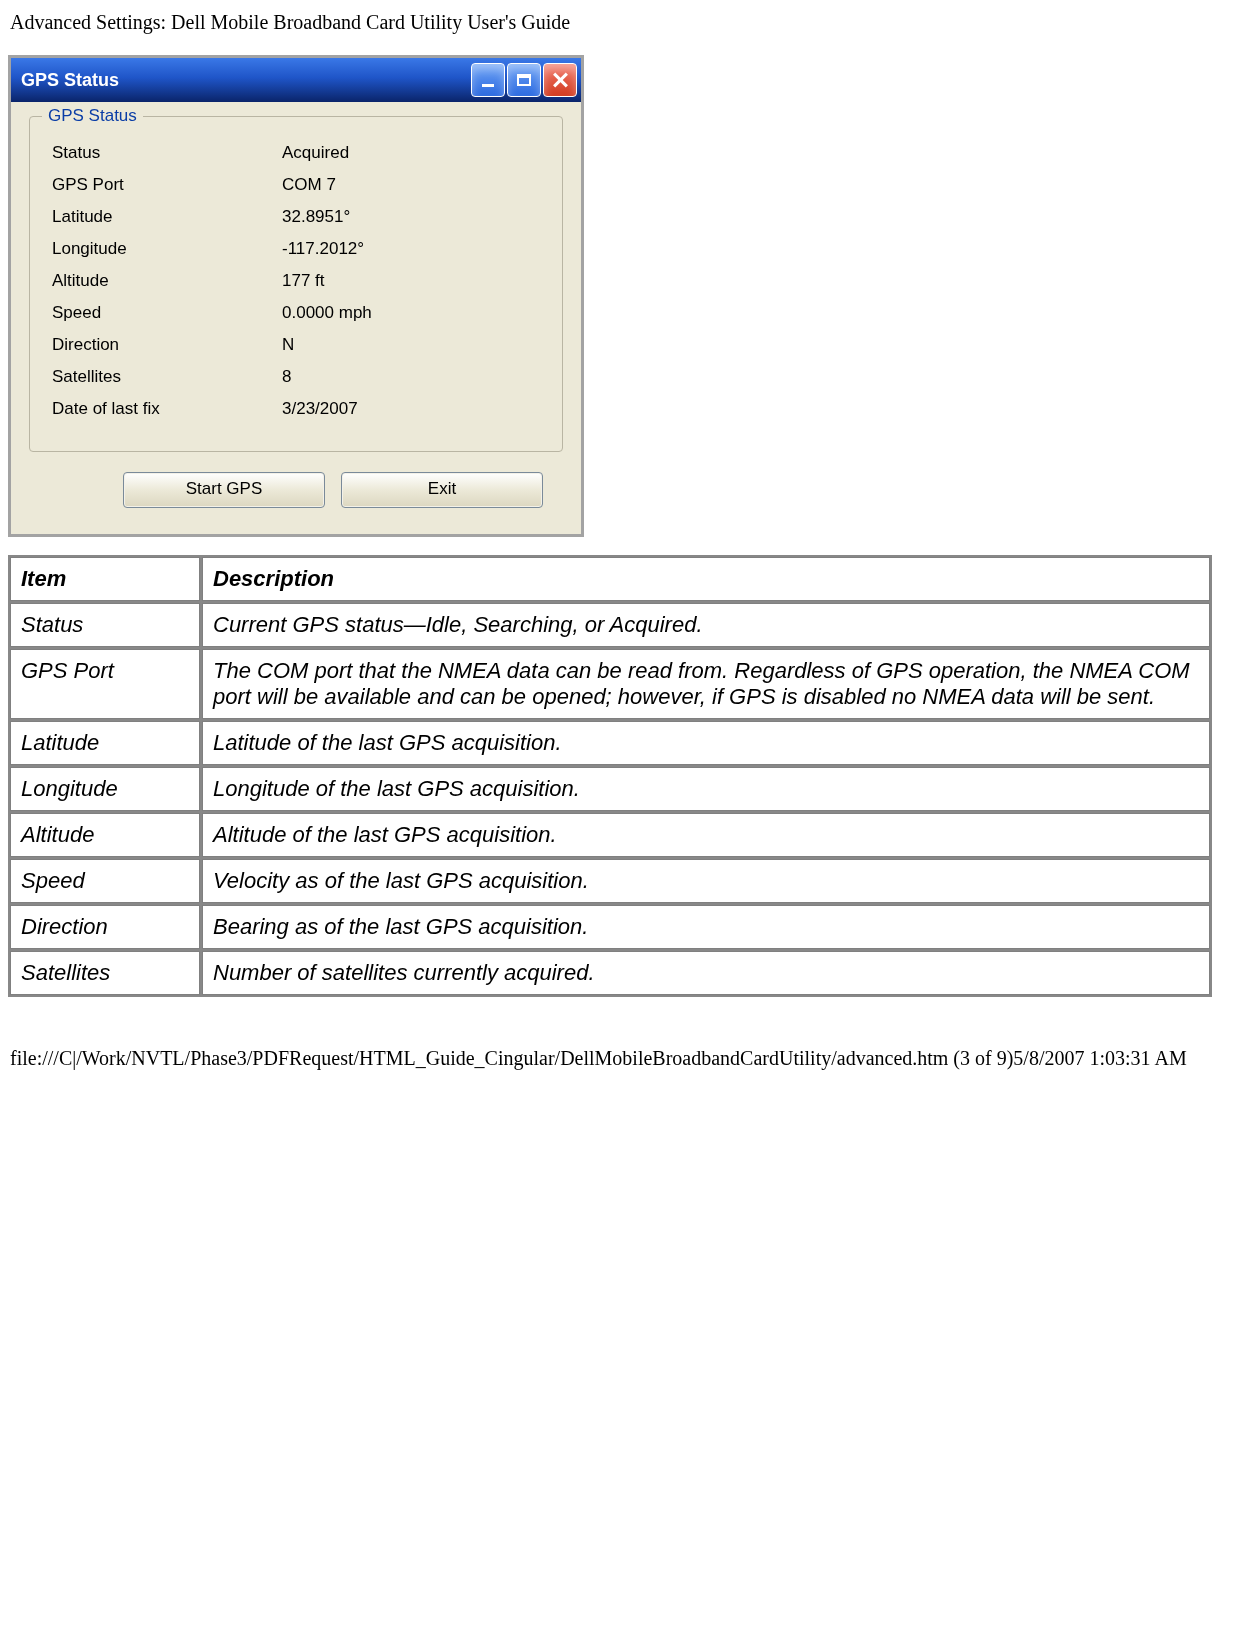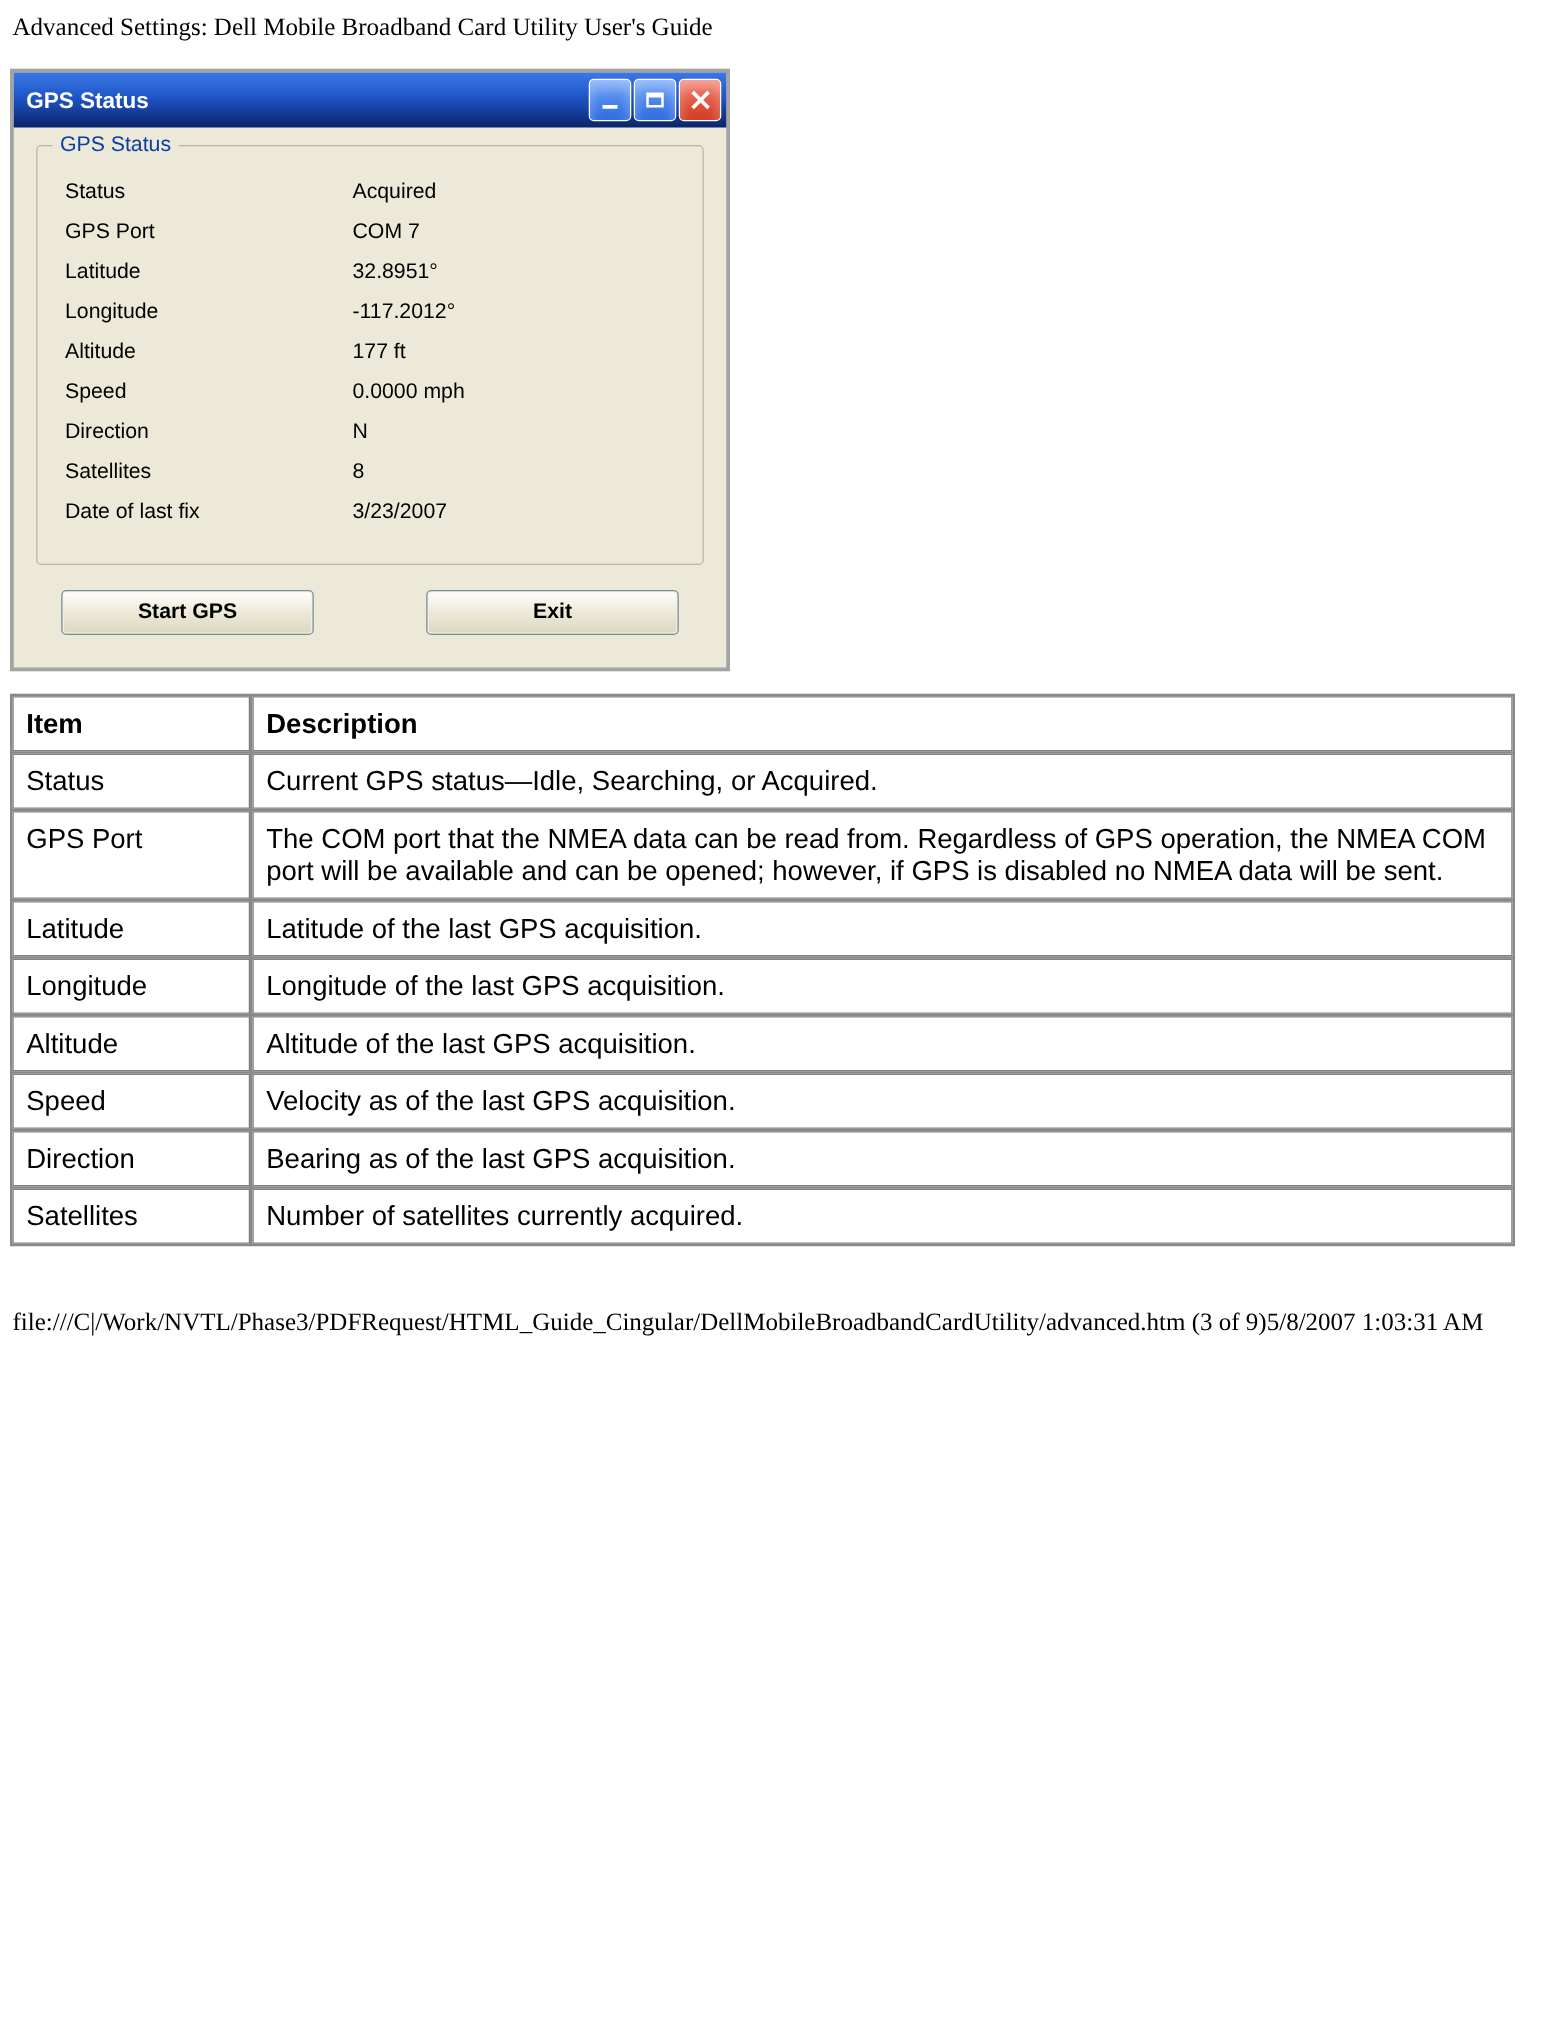--- a/index.html
+++ b/index.html
@@ -96,24 +96,23 @@
     display: flex;
     margin: 12px 0;
     font-size: 17px;
     color: #000;
     font-family: "Microsoft Sans Serif", Tahoma, sans-serif;
   }
   .row .label { width: 230px; }
   .buttons-row {
     display: flex;
     gap: 16px;
-    justify-content: space-between;
+    justify-content: flex-end;
     padding: 0 20px 4px 20px;
     margin-top: 20px;
-    font-weight: bold;
   }
   .xp-button {
     width: 200px;
     height: 34px;
     font-size: 17px;
     font-family: "Microsoft Sans Serif", Tahoma, sans-serif;
     background: linear-gradient(180deg,#fff 0%, #ece9d8 50%, #dcd7c0 100%);
     border: 1px solid #7a8a99;
     border-radius: 4px;
     box-shadow: 0 0 0 1px #f3f1e8 inset;
@@ -132,20 +131,21 @@
     font-size: 22px;
     background: #888;
   }
   table.desc th, table.desc td {
     text-align: left;
     vertical-align: top;
     background: #fff;
     padding: 8px 10px;
     border: 1px solid #808080;
     font-weight: normal;
+    font-style: italic;
   }
   table.desc th {
     font-weight: bold;
   }
   table.desc .col-item { width: 168px; }
 
   .page-footer {
     font-size: 20px;
     padding: 40px 10px 10px 10px;
     font-family: "Times New Roman", serif;

